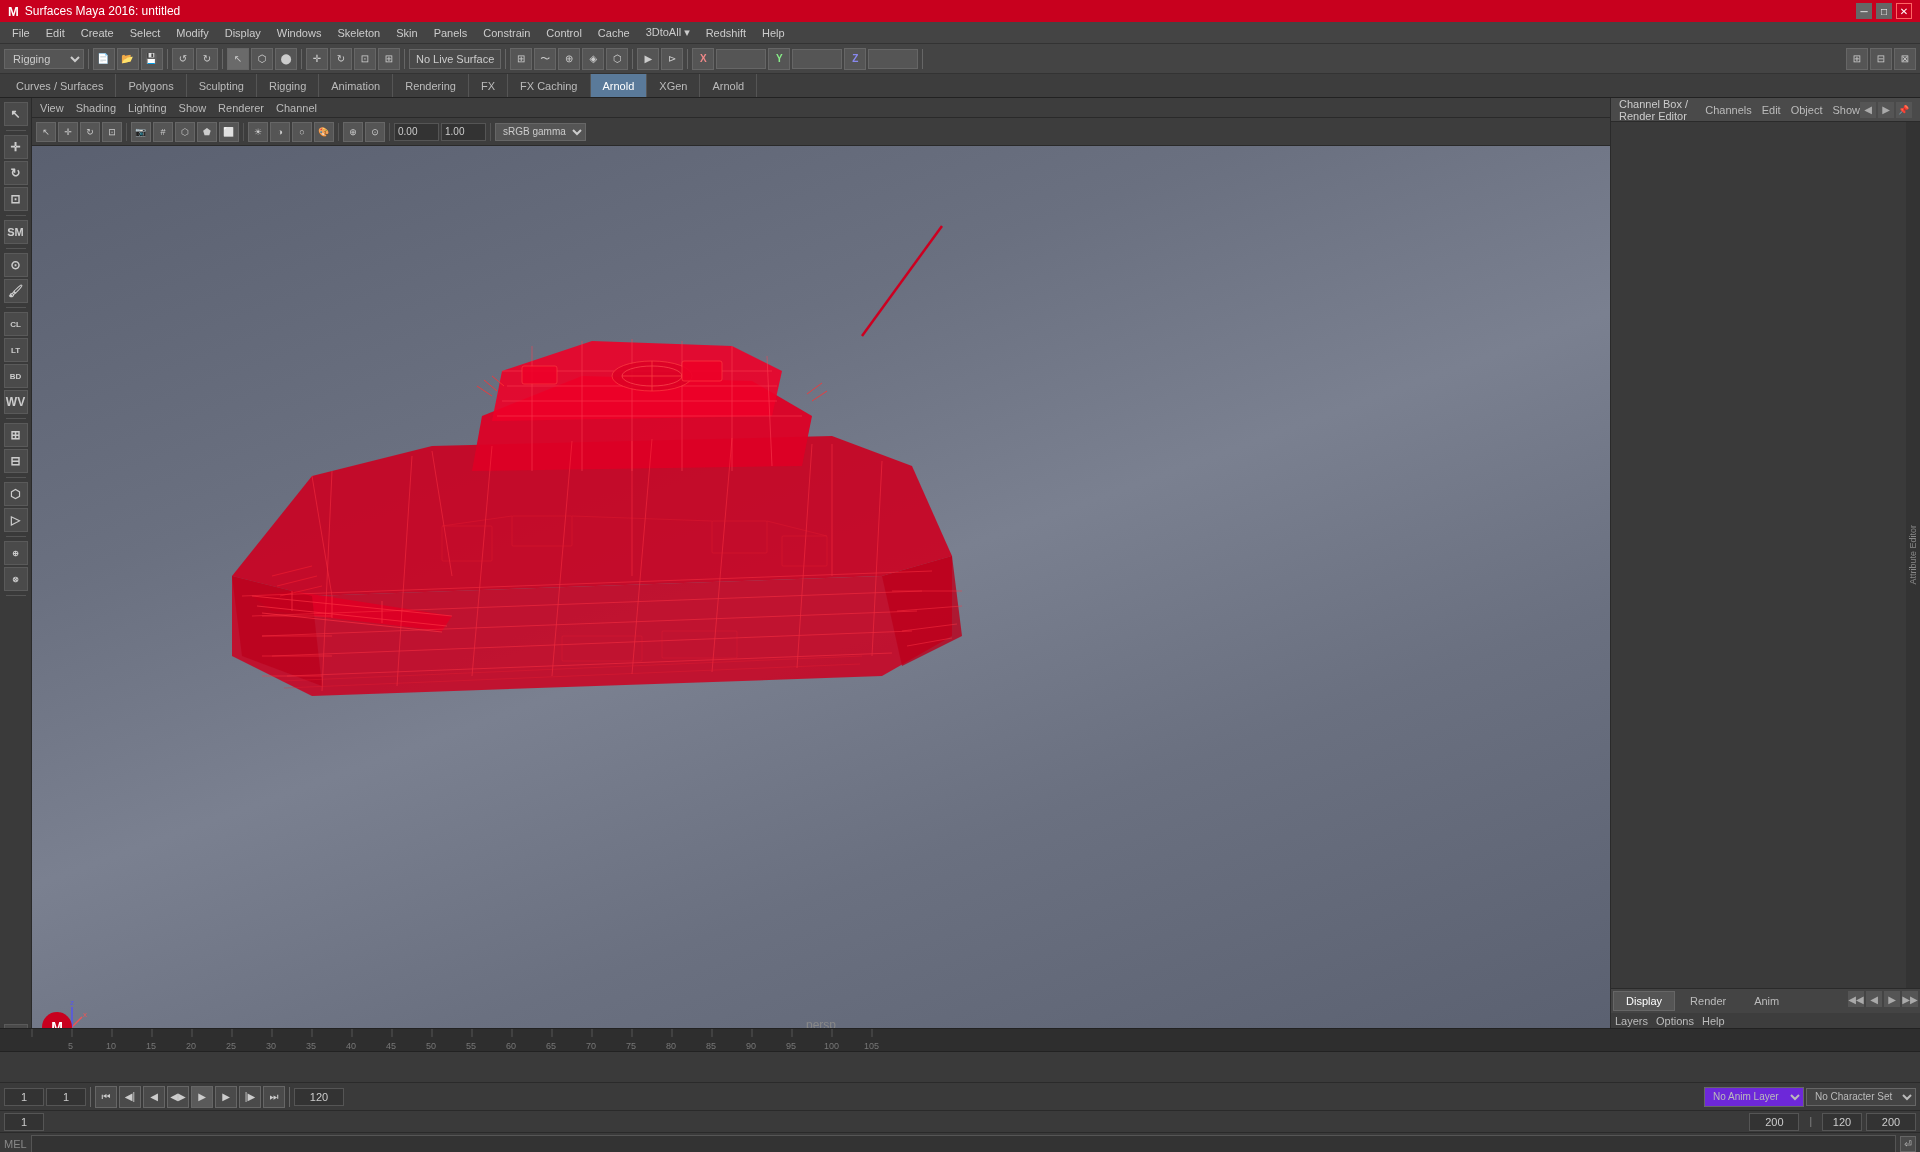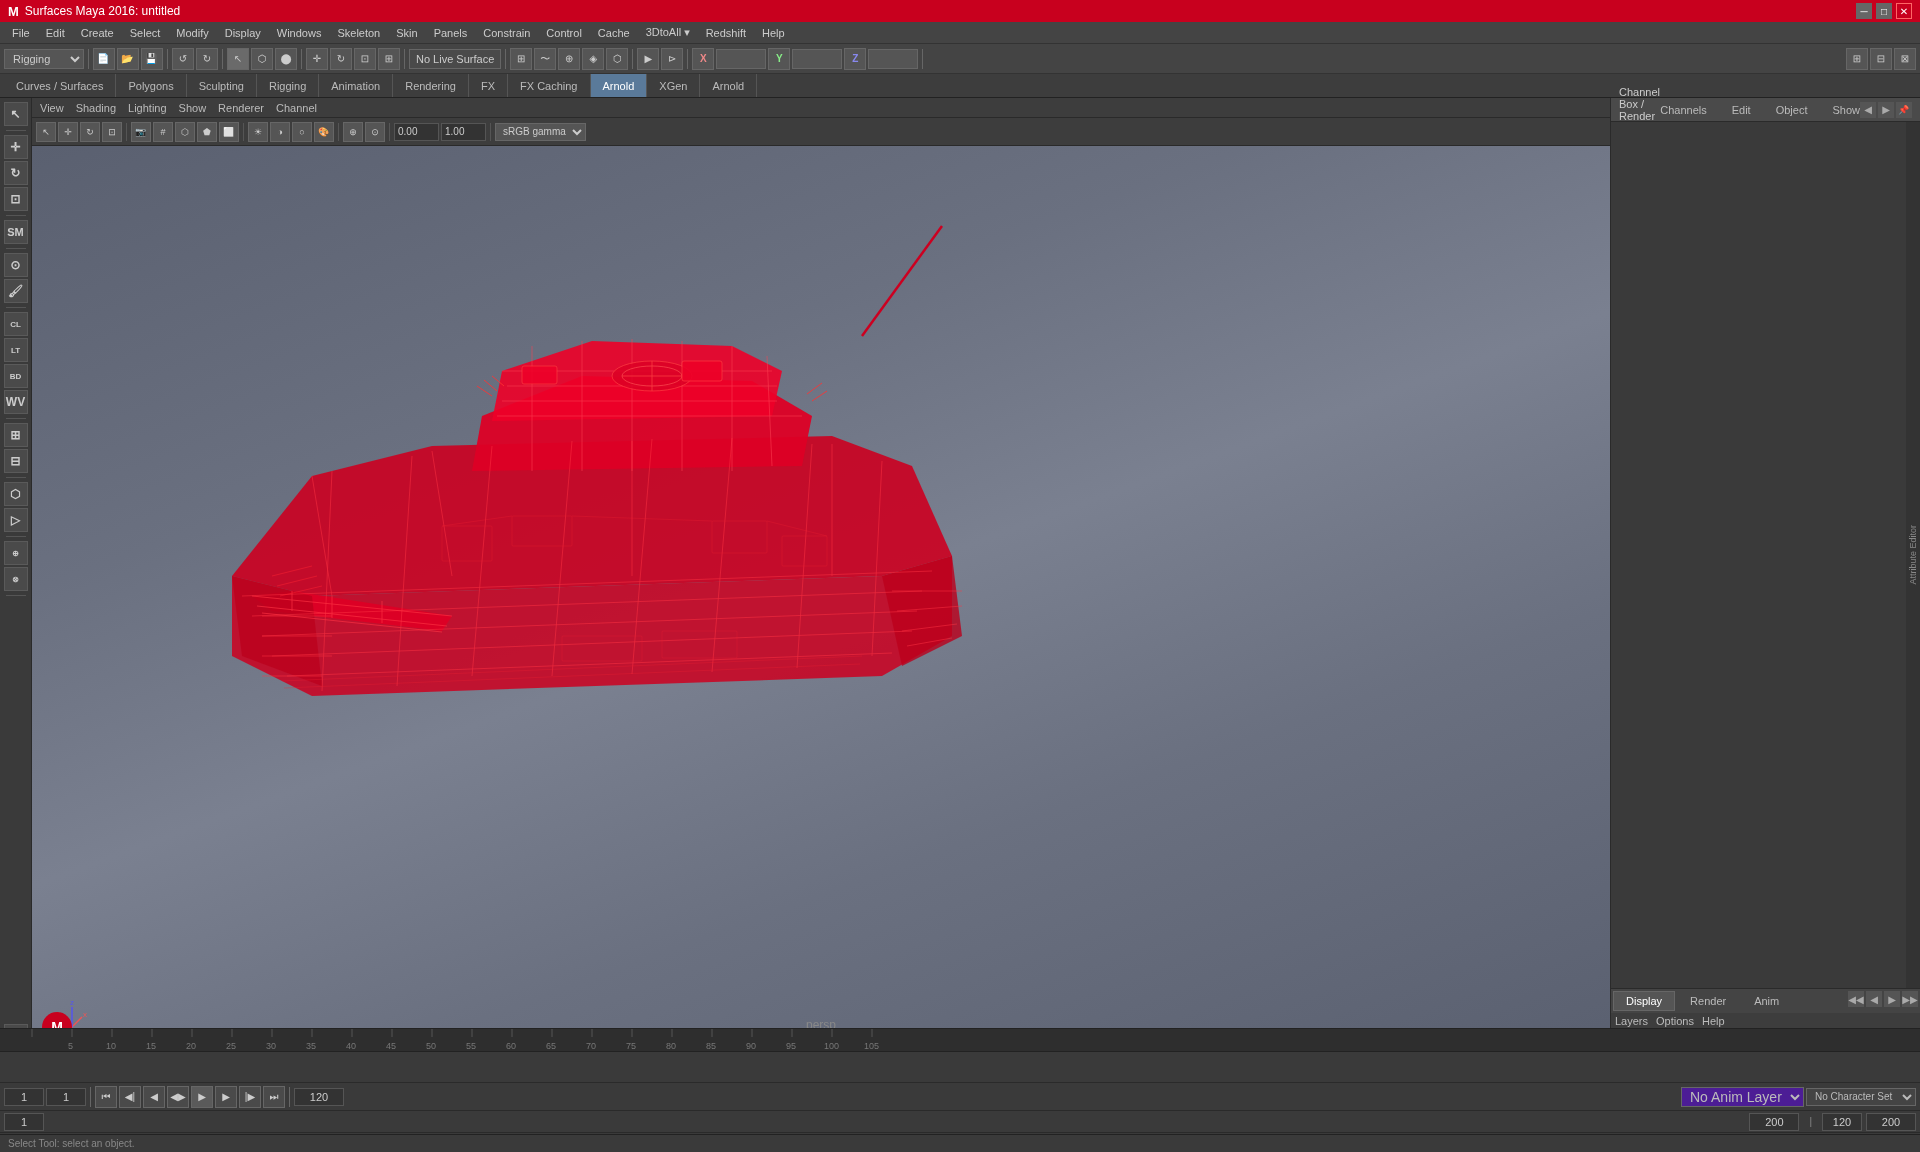--- a/index.html
+++ b/index.html
@@ -278,21 +278,21 @@
       justify-content: space-between;
       padding: 0 8px;
       border-bottom: 1px solid #2a2a2a;
     }
     .rp-header-title {
       color: #ccc;
       font-size: 11px;
     }
     .rp-header-tabs {
       display: flex;
-      gap: 25px;
+      gap: 10px;
     }
     .rp-tab {
       color: #bbb;
       font-size: 11px;
       cursor: pointer;
     }
     #right-panel-content {
       flex: 1;
       background: #3a3a3a;
       padding: 4px;
@@ -916,21 +916,21 @@
       <div class="anim-btn">◀</div>
       <div class="anim-btn">◀▶</div>
       <div class="anim-btn" style="background:#5a5a5a;">▶</div>
       <div class="anim-btn">▶</div>
       <div class="anim-btn">|▶</div>
       <div class="anim-btn">⏭</div>
       <div class="tb-sep"></div>
       <input type="text" class="frame-field" value="120" style="">
       <div style="flex:1;"></div>
 
-      <select style="height:20px;background:#4c1d95;border:1px solid #666;color:#bbb;font-size:14px;padding:0 4px;min-width:100px;">
+      <select style="height:20px;background:#6d28d9;border:1px solid #666;color:#bbb;font-size:10px;padding:0 4px;min-width:100px;">
         <option>No Anim Layer</option>
       </select>
       <select style="height:18px;background:#444;border:1px solid #666;color:#bbb;font-size:10px;padding:0 4px;min-width:110px;">
         <option>No Character Set</option>
       </select>
     </div>
 
     <div id="frame-input-row">
       <input type="text" class="frame-field" style="width: 40px;" value="1">
       <div style="flex:1;"></div>
@@ -939,18 +939,15 @@
       <input type="text" class="frame-field" value="120" style="width: 40px;">
       <input type="text" class="frame-field" value="200" style="width: 50px;">
     </div>
 
     <div id="mel-row">
       <span id="mel-label">MEL</span>
       <input type="text" id="mel-input" placeholder="" style="">
       <div class="anim-btn" style="width:16px;height:16px;font-size:9px;">⏎</div>
     </div>
 
-    <div id="status-row">
-      <span class="status-text">Select Tool: select an object.</span>
-    </div>
   </div>
 
 </div>
 
 </body></html>

